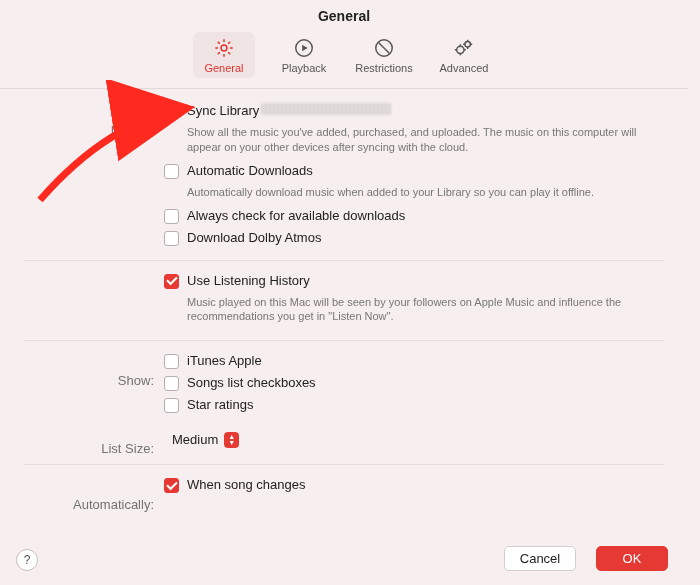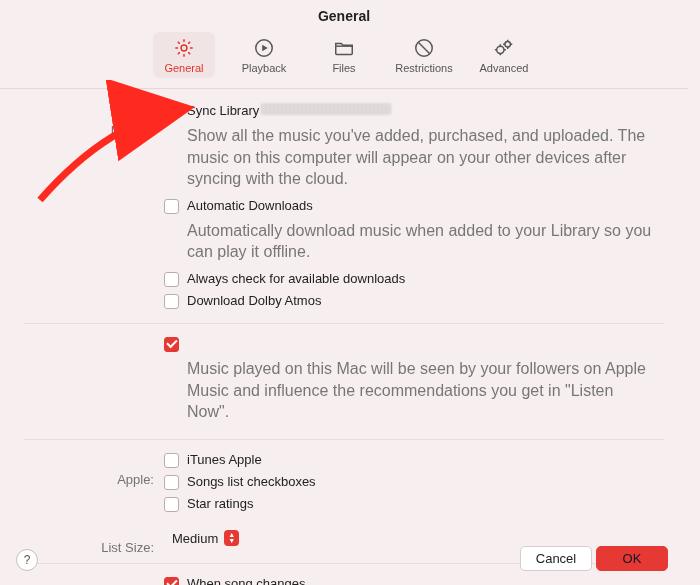--- a/index.html
+++ b/index.html
@@ -96,21 +96,21 @@
   }
   .cb.checked::after {
     content: "";
     width: 4px; height: 8px;
     border: solid #fff;
     border-width: 0 2px 2px 0;
     transform: rotate(45deg) translate(-1px,-1px);
   }
   .opt-text { font-size: 13px; color: #222; text-align: center; }
   .opt-desc {
-    font-size: 16px;
+    font-size: 11px;
     color: #777;
     margin: 2px 0 8px 23px;
     line-height: 1.35;
     max-width: 470px;
   }
   .divider {
     border-top: 1px solid #e6dcdc;
     margin: 8px 0 12px 0;
   }
   .redacted {
@@ -140,36 +140,36 @@
     color: #fff;
     align-items: center;
     line-height: 0;
   }
   .select .knob span {
     font-size: 7px; line-height: 6px;
   }
   .footer {
     position: absolute;
     bottom: 14px; right: 20px;
-    display: flex; gap: 4px; align-items: center;
+    display: flex; gap: 20px; align-items: center;
   }
   .btn {
     min-width: 72px;
     text-align: center;
     padding: 4px 14px;
     border-radius: 5px;
     font-size: 13px;
     cursor: default;
     border: 1px solid #d6cccc;
     background: #fff;
   }
   .btn.primary {
     background: #e63933;
     border-color: #e63933;
-    color: #0f172a;
+    color: #ffffff;
   }
   .help {
     position: absolute;
     bottom: 14px; left: 16px;
     width: 22px; height: 22px;
     border-radius: 50%;
     border: 1px solid #c9bfbf;
     background: #fff;
     display: flex; align-items: center; justify-content: center;
     font-size: 12px; color: #555;
@@ -204,29 +204,20 @@
         <svg viewBox="0 0 24 24" width="22" height="22">
             <circle cx="12" cy="12" r="9"></circle>
             <path d="M10 8.5l6 3.5-6 3.5z" fill="#555" stroke="none"></path>
           </svg>
       </div>
       <span>Playback</span>
     </div>
     <div class="tool">
       <div class="ticon">
         <svg viewBox="0 0 24 24" width="22" height="22">
-            <path d="M3 7h6l2 2h10v9a1 1 0 0 1-1 1H4a1 1 0 0 1-1-1V7z"></path>
-            <path d="M3 10h18"></path>
-          </svg>
-      </div>
-      <span>Files</span>
-    </div>
-    <div class="tool">
-      <div class="ticon">
-        <svg viewBox="0 0 24 24" width="22" height="22">
             <circle cx="12" cy="12" r="9"></circle>
             <path d="M6 6l12 12"></path>
           </svg>
       </div>
       <span>Restrictions</span>
     </div>
     <div class="tool">
       <div class="ticon">
         <svg viewBox="0 0 24 24" width="22" height="22">
             <circle cx="8" cy="14" r="4"></circle>
@@ -267,29 +258,30 @@
       </div>
     </div>
 
     <div class="divider"></div>
 
     <div class="row">
       <div class="row-label"></div>
       <div class="row-body">
         <div class="opt">
           <div class="cb checked"></div>
+          <span class="opt-text">Use Listening History</span>
         </div>
         <div class="opt-desc">Music played on this Mac will be seen by your followers on Apple Music and influence the recommendations you get in "Listen Now".</div>
       </div>
     </div>
 
     <div class="divider"></div>
 
     <div class="row">
-      <div class="row-label">Apple:</div>
+      <div class="row-label">Show:</div>
       <div class="row-body">
         <div class="opt">
           <div class="cb"></div>
           <span class="opt-text">iTunes Apple</span>
         </div>
         <div class="opt">
           <div class="cb"></div>
           <span class="opt-text">Songs list checkboxes</span>
         </div>
         <div class="opt">

